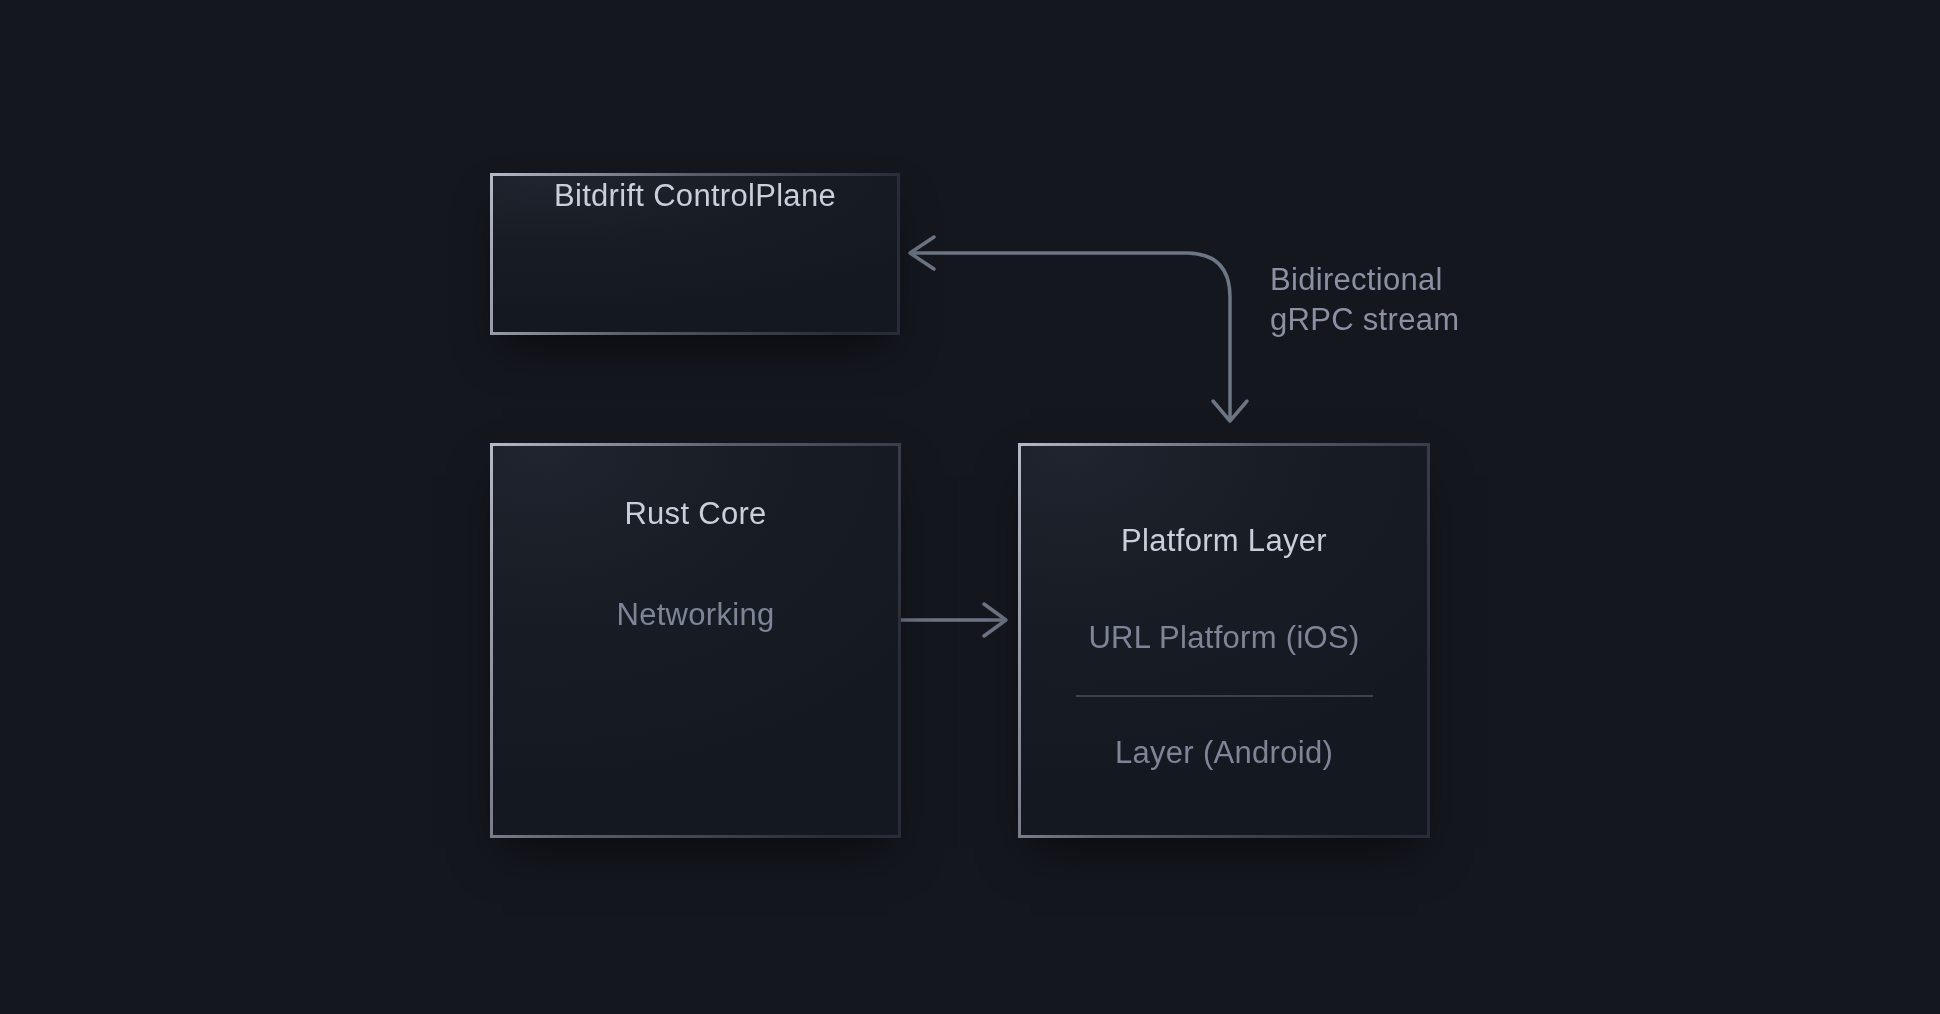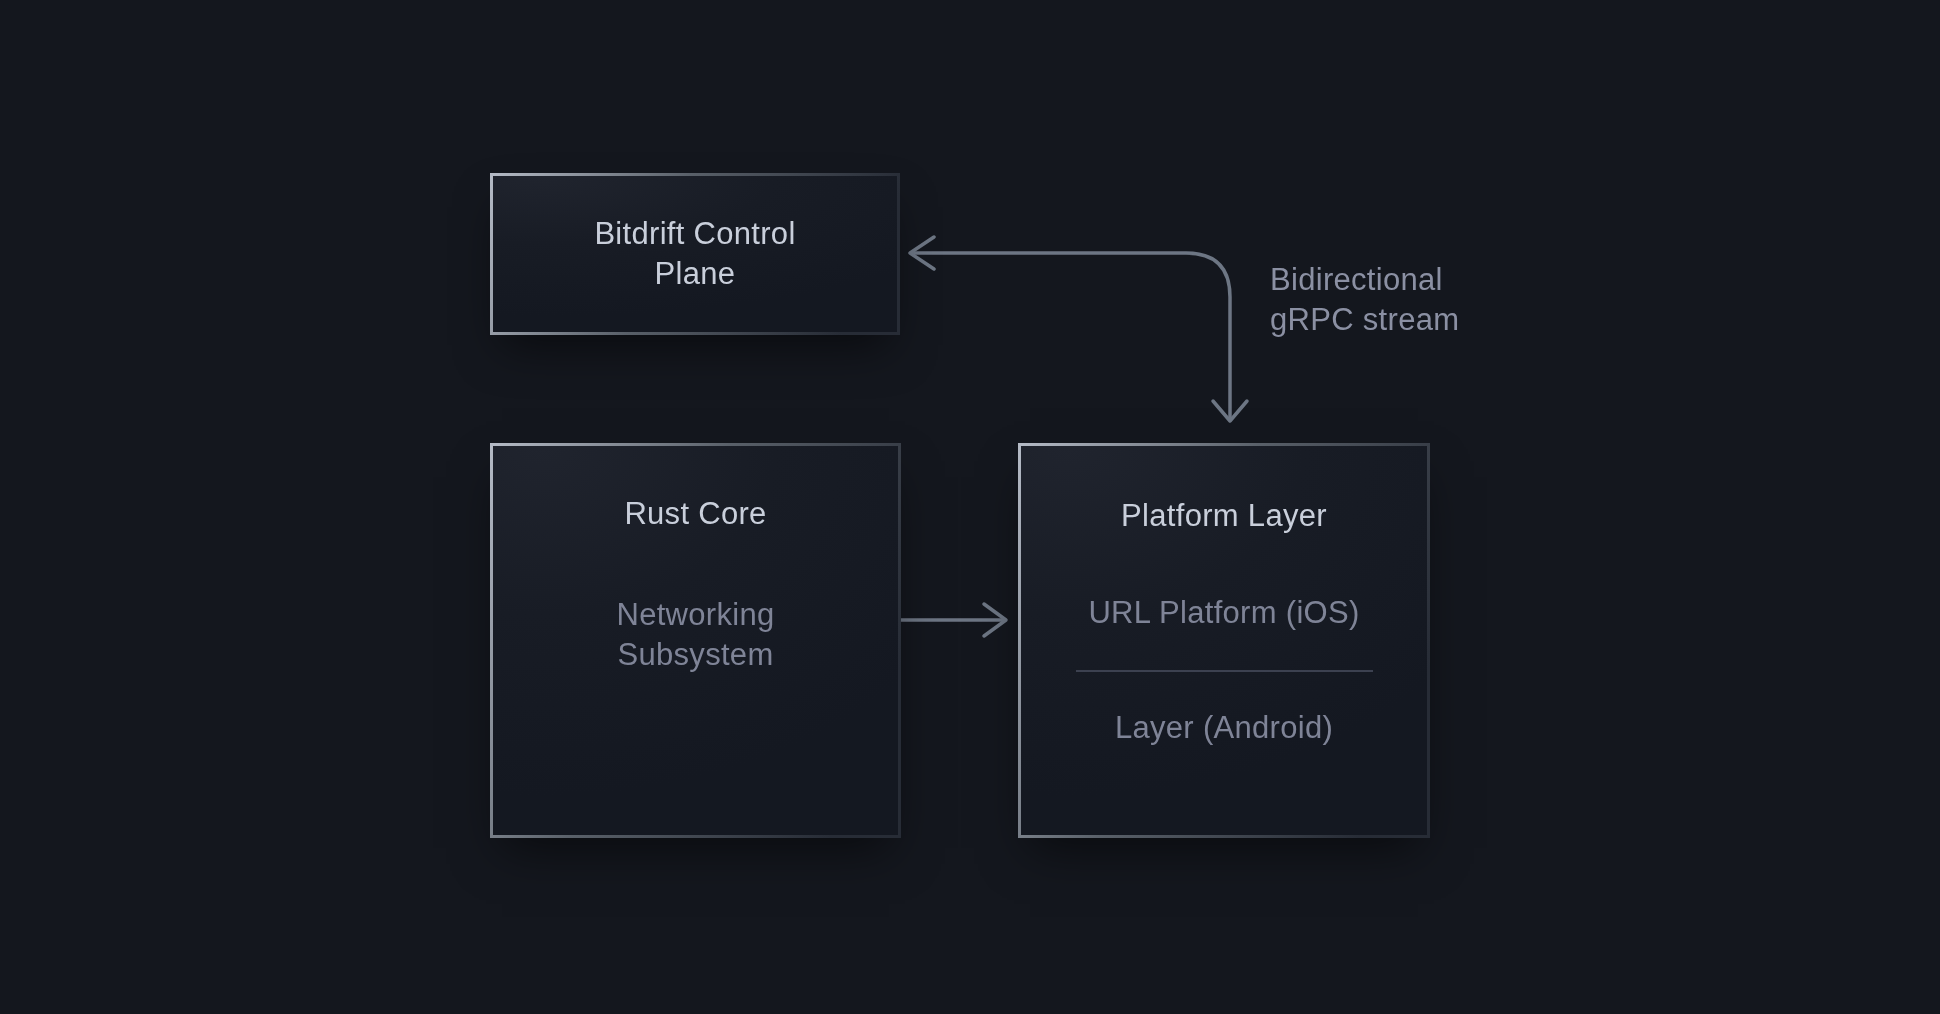--- a/index.html
+++ b/index.html
@@ -54,24 +54,24 @@
         var(--box-fill-dark, #141821) 100%);
     box-shadow: 0 22px 46px -12px rgba(0,0,0,0.55);
     text-align: center;
     color: var(--text-bright, #c9cfdb);
     font-size: 31px;
     line-height: 40px;
     letter-spacing: 0.3px;
   }
   .node-control-plane {
     left: 490px; top: 173px; width: 410px; height: 162px;
-    display: flex; flex-direction: column; justify-content: center;
+    display: flex; justify-content: center;
   }
   .node-rust-core  { left: 490px;  top: 443px; width: 411px; height: 395px; padding-top: 48px; }
-  .node-platform   { left: 1018px; top: 443px; width: 412px; height: 395px; padding-top: 50px; }
+  .node-platform   { left: 1018px; top: 443px; width: 412px; height: 395px; padding-top: 75px; }
   .dim { color: var(--text-dim, #7f8497); }
   .rust-sub { margin-top: 61px; }
   .platform-ios { margin-top: 57px; }
   .platform-divider {
     width: 297px; height: 2px; border: none;
     margin: 37px auto 0 auto;
     background: var(--divider, #3c4150);
   }
   .platform-android { margin-top: 36px; }
   .edge-label {
@@ -106,21 +106,20 @@
 
   <div class="node node-control-plane">
     <div>Bitdrift Control</div>
     <div>Plane</div>
   </div>
 
   <div class="node node-rust-core">
     <div>Rust Core</div>
     <div class="dim rust-sub">
       <div>Networking</div>
-      <div>Subsystem</div>
     </div>
   </div>
 
   <div class="node node-platform">
     <div>Platform Layer</div>
     <div class="dim platform-ios">URL Platform (iOS)</div>
     <hr class="platform-divider">
     <div class="dim platform-android">Layer (Android)</div>
   </div>
 

